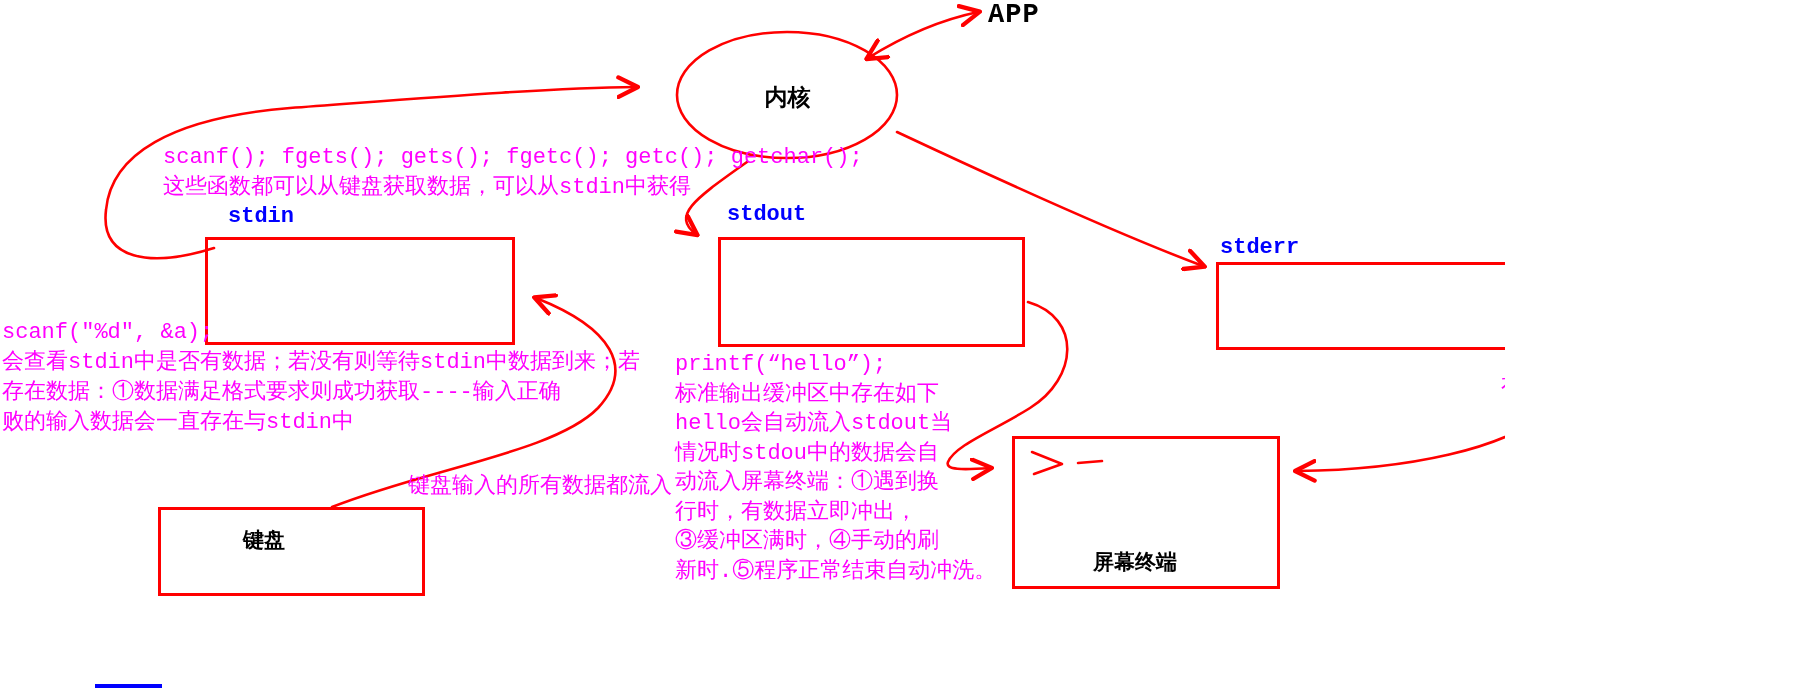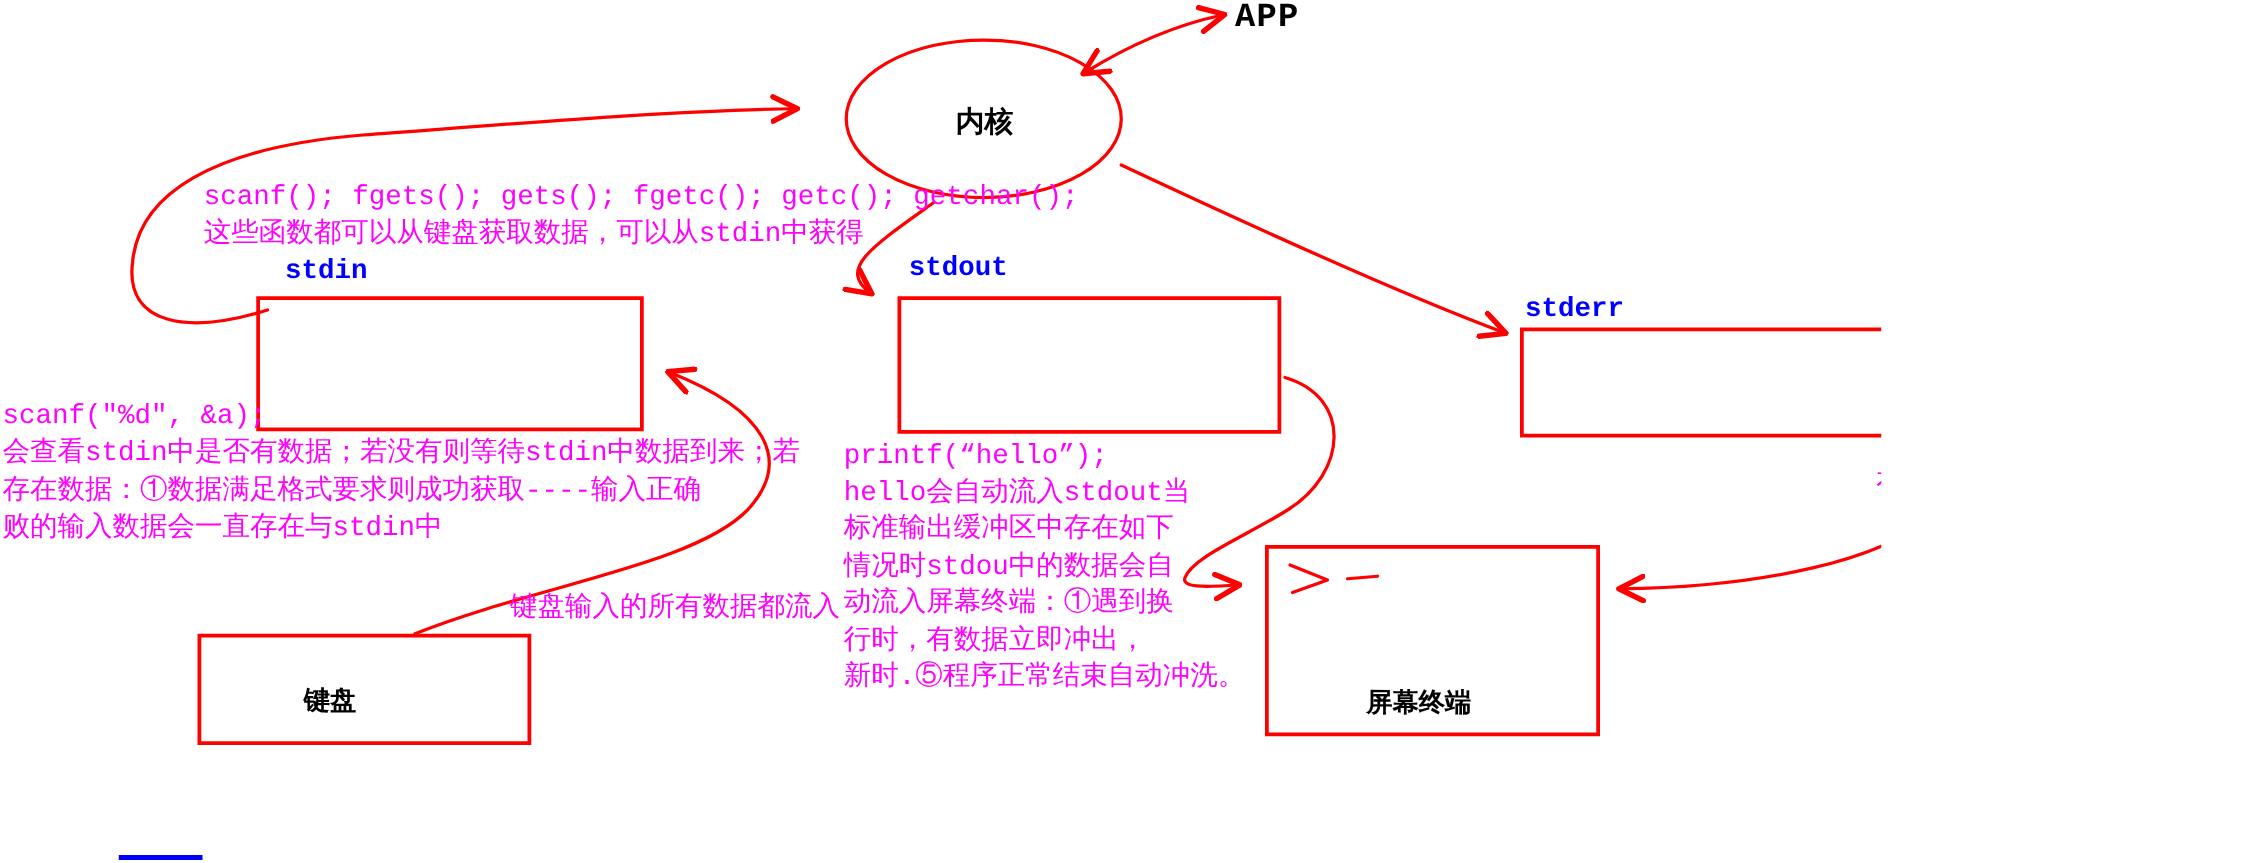--- a/index.html
+++ b/index.html
@@ -54,42 +54,43 @@
   <div class="box" style="left:718px; top:237px; width:307px; height:110px;"></div>
   <div class="box" style="left:1216px; top:262px; width:311px; height:88px;"></div>
   <div class="box" style="left:158px; top:507px; width:267px; height:89px;"></div>
   <div class="box" style="left:1012px; top:436px; width:268px; height:153px;"></div>
 
   <div class="app-label" style="left:988px; top:0px;">APP</div>
   <div class="black-label" style="left:745px; top:82px; width:85px; text-align:center; font-size:23px;">内核</div>
   <div class="stream" style="left:213px; top:204px;margin-left:15px;">stdin</div>
   <div class="stream" style="left:727px; top:202px;">stdout</div>
   <div class="stream" style="left:1220px; top:235px;">stderr</div>
-  <div class="black-label" style="left:243px; top:546px;">键盘</div>
+  <div class="black-label" style="left:243px; top:526px;">键盘</div>
   <div class="black-label" style="left:1093px; top:548px;">屏幕终端</div>
 
   <div class="ann" style="left:163px; top:143px;">
     <div>scanf(); fgets(); gets(); fgetc(); getc(); getchar();</div>
     <div>这些函数都可以从键盘获取数据，可以从stdin中获得</div>
   </div>
 
   <div class="ann" style="left:2px; top:318px;">
     <div>scanf("%d", &amp;a);</div>
     <div>会查看stdin中是否有数据；若没有则等待stdin中数据到来；若</div>
     <div>存在数据：①数据满足格式要求则成功获取----输入正确</div>
     <div>败的输入数据会一直存在与stdin中</div>
   </div>
 
   <div class="ann" style="left:408px; top:472px;">键盘输入的所有数据都流入</div>
 
   <div class="ann" style="left:675px; top:350px; line-height:29.5px;">
     <div>printf(“hello”);</div>
+    <div>标准输出缓冲区中存在如下</div>
     <div>hello会自动流入stdout当</div>
-    <div>标准输出缓冲区中存在如下</div>
     <div>情况时stdou中的数据会自</div>
     <div>动流入屏幕终端：①遇到换</div>
     <div>行时，有数据立即冲出，</div>
+    <div>③缓冲区满时，④手动的刷</div>
     <div>新时.⑤程序正常结束自动冲洗。</div>
   </div>
 
   <div class="ann" style="left:1489px; top:373px;margin-left:12px;">有数据立即冲出</div>
 
 </div>
 
 </body></html>

